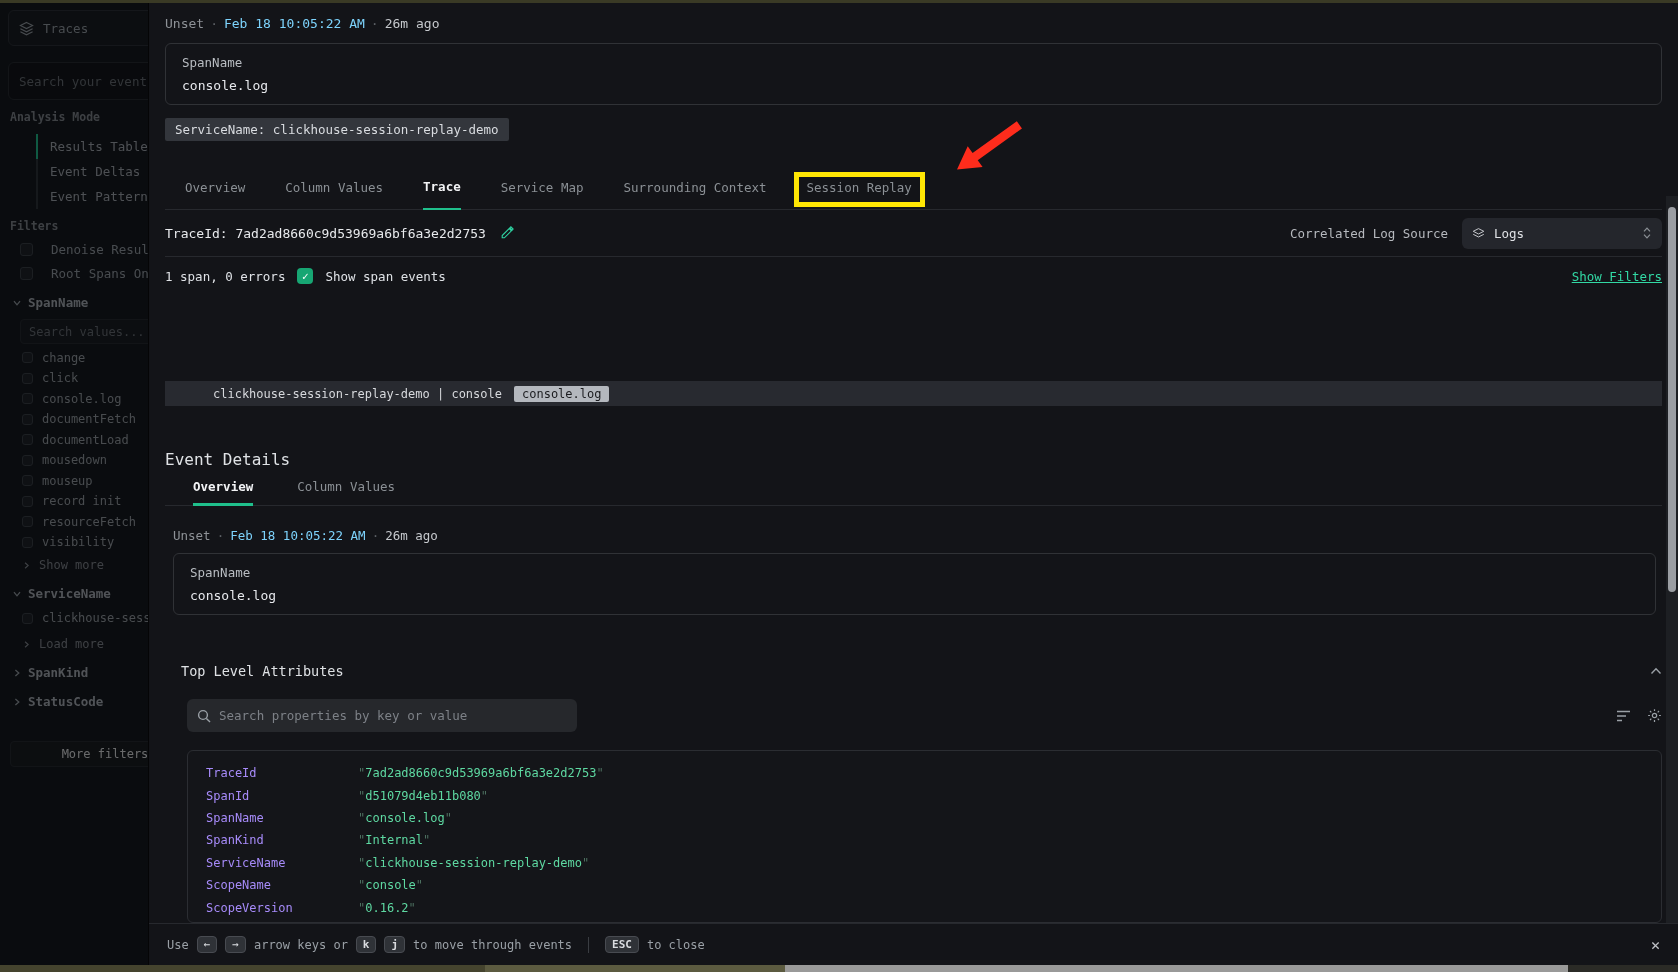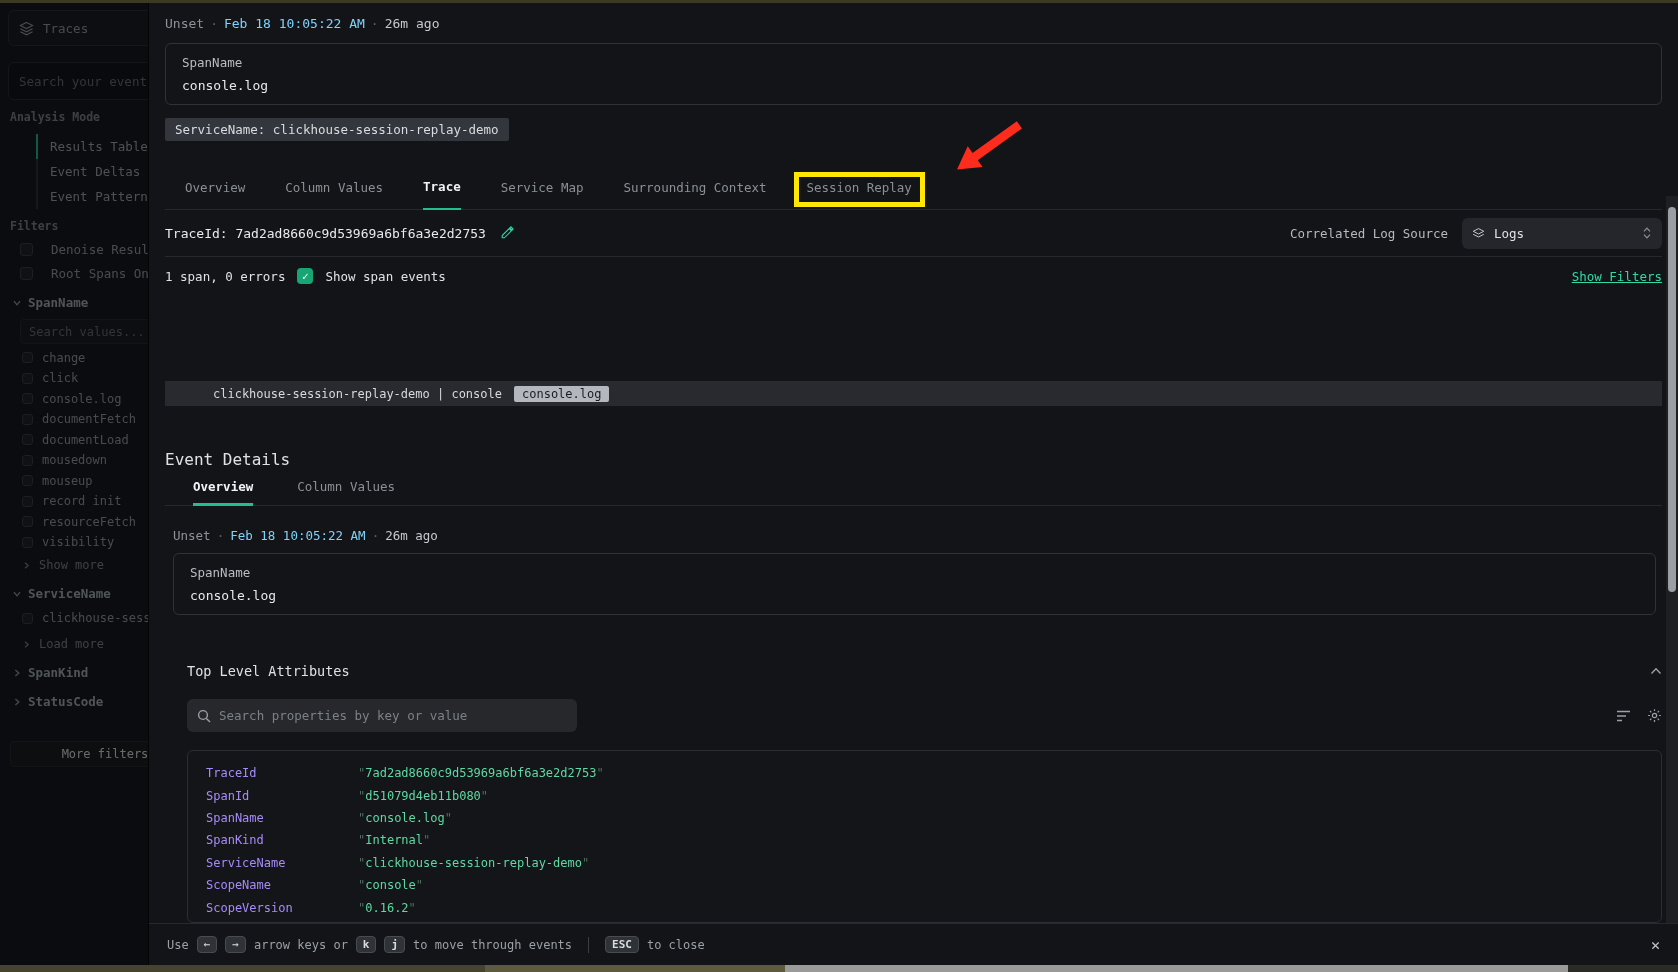--- a/index.html
+++ b/index.html
@@ -116,21 +116,21 @@
   .ed-spacer { height:44px; }
   .ed-title { color:#dfe2e5; font-size:16px; }
   .tabs2 { margin-top:10px; border-bottom:1px solid #27292e; display:flex; gap:44px; padding-left:28px; }
   .tab2 { color:#8b9095; font-size:12.5px; padding-bottom:9px; }
   .tab2.active { color:#f2f3f5; font-weight:bold; border-bottom:3px solid #1fc08c; margin-bottom:-1px; }
 
   .hdr2 { margin-top:22px; margin-left:8px; font-size:12.5px; }
   .span-card2 { margin-left:8px; margin-right:6px; }
 
   .attr-spacer { height:48px; }
-  .attr-title-row { margin-left:22px; display:flex; align-items:center; justify-content:space-between; }
+  .attr-title-row { margin-left:16px; display:flex; align-items:center; justify-content:space-between; }
   .attr-title { color:#dfe2e5; font-size:13.5px; }
   .search-row { margin:20px 0 0 22px; display:flex; align-items:center; justify-content:space-between; }
   .prop-search-wrap { width:390px; height:33px; background:#26282c; border-radius:6px;
     display:flex; align-items:center; gap:8px; padding:0 10px; }
   .prop-search { flex:1; background:transparent; border:none; outline:none;
     font-family:inherit; font-size:12.5px; color:#cfd2d6; }
   .prop-search::placeholder { color:#7d8187; }
   .sb-search::placeholder, .sb-values-search::placeholder { color:#6a6e74; }
   .icon-btns { display:flex; align-items:center; gap:16px; color:#9aa0a6; }
 

